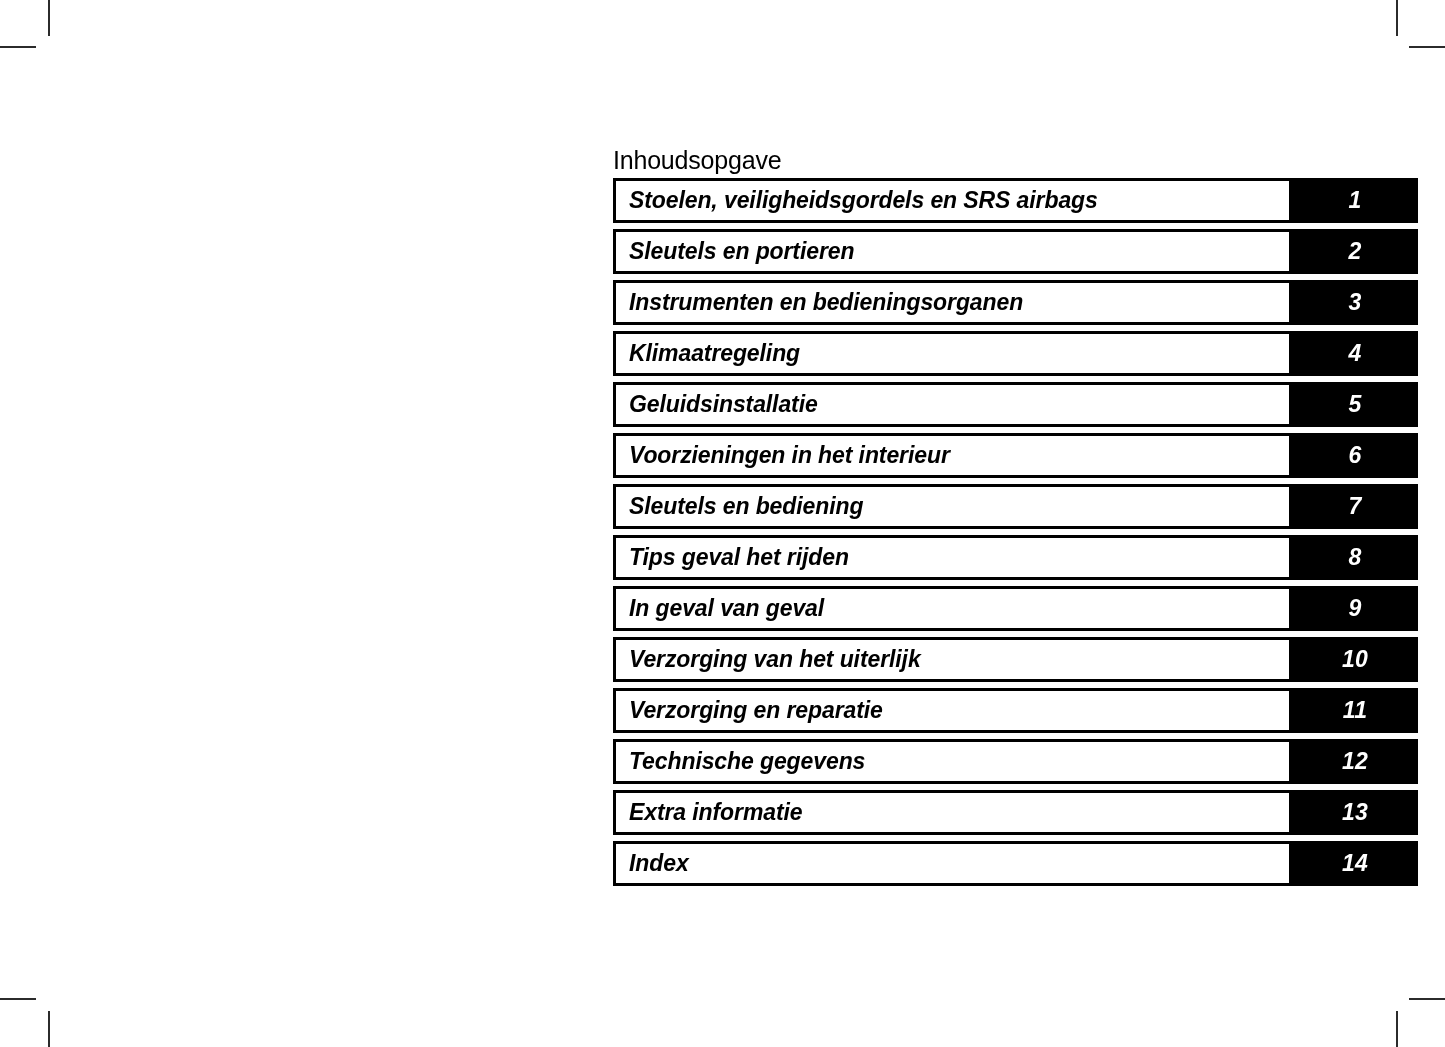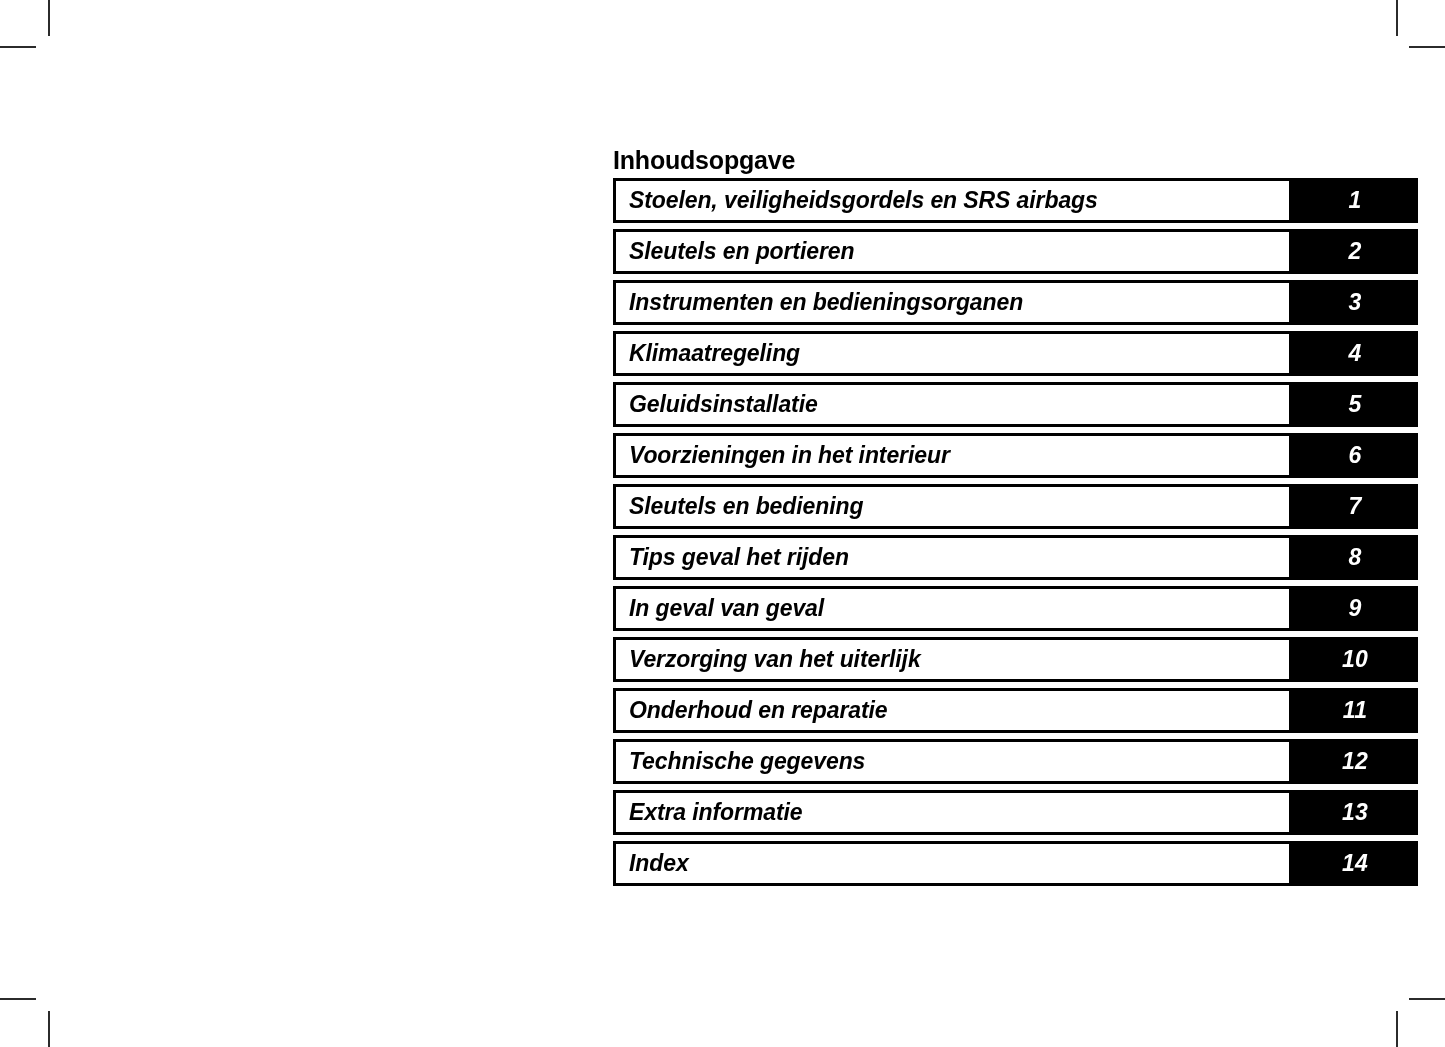--- a/index.html
+++ b/index.html
@@ -39,21 +39,21 @@
   .crop-bl-h { left: 0;      top: 998px; }
   .crop-br-v { left: 1396px; top: 1011px; }
   .crop-br-h { left: 1409px; top: 998px; }
 
   
   #page-title {
     position: absolute;
     left: 613px;
     top: 129px;
     font-size: 25px;
-    font-weight: bold;
+    font-weight: normal;
     font-style: normal;
     letter-spacing: -0.2px;
     line-height: 29px;
     white-space: nowrap;
   }
 
   
   #toc {
     position: absolute;
     left: 613px;
@@ -219,21 +219,21 @@
     <div class="toc-label-box">
       <span class="toc-label">Verzorging van het uiterlijk</span>
     </div>
     <div class="toc-number-box">
       <span class="toc-number">10</span>
     </div>
   </div>
 
   <div class="toc-row">
     <div class="toc-label-box">
-      <span class="toc-label">Onderhoud en reparatie</span>
+      <span class="toc-label">Verzorging en reparatie</span>
     </div>
     <div class="toc-number-box">
       <span class="toc-number">11</span>
     </div>
   </div>
 
   <div class="toc-row">
     <div class="toc-label-box">
       <span class="toc-label">Technische gegevens</span>
     </div>

